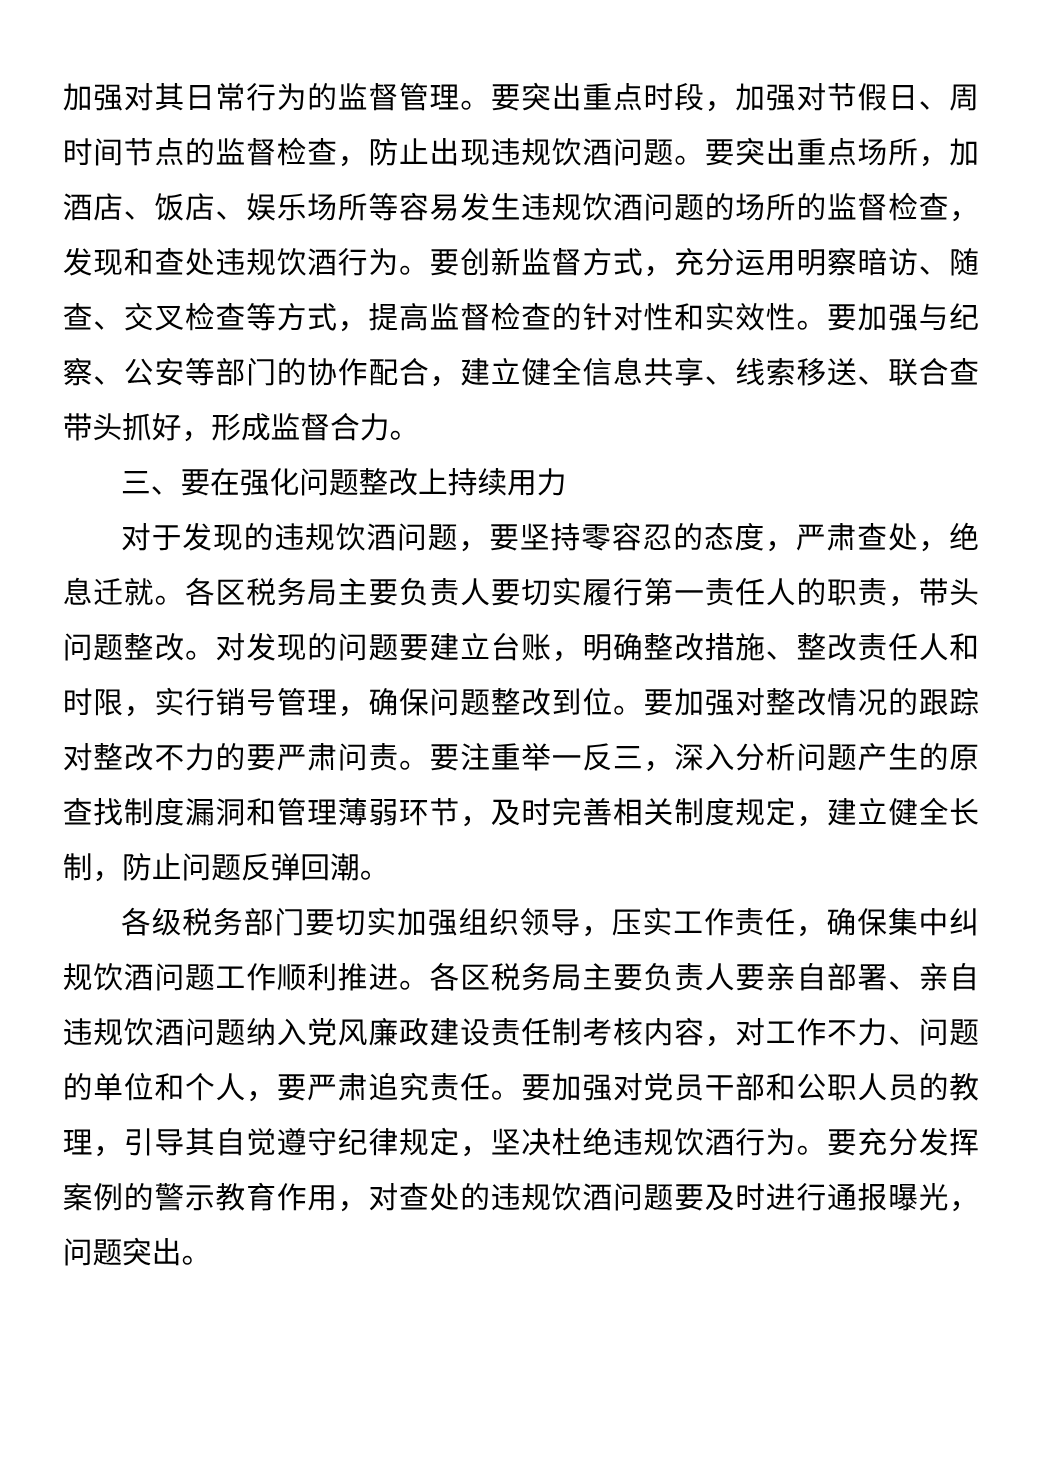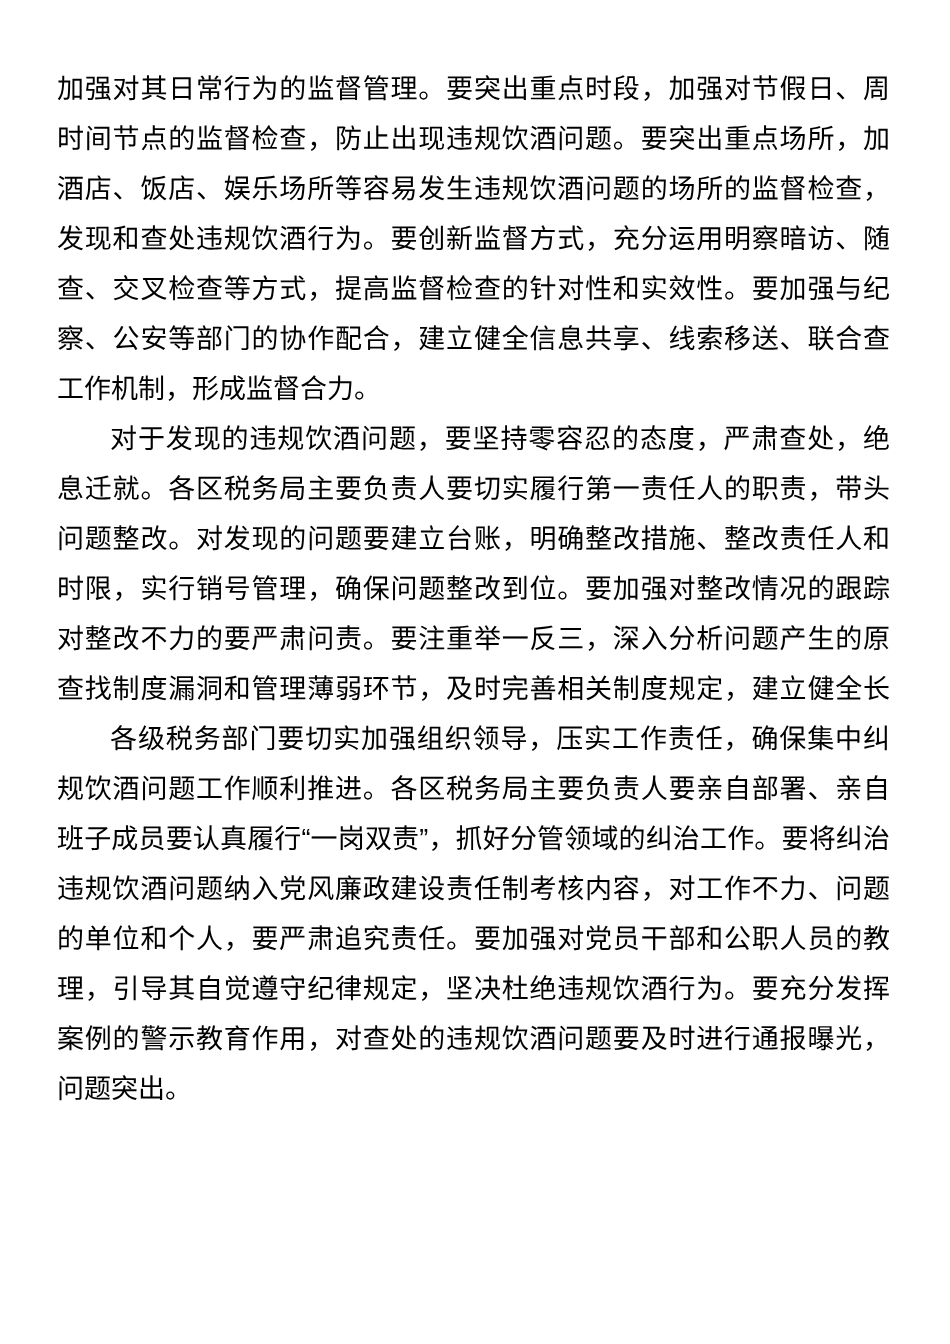--- a/index.html
+++ b/index.html
@@ -56,29 +56,30 @@
 <body>
 
 <div class="page">
   <div class="doc-body" id="doc-body">
       <div class="line justify">加强对其日常行为的监督管理。要突出重点时段，加强对节假日、周末等</div>
       <div class="line justify">时间节点的监督检查，防止出现违规饮酒问题。要突出重点场所，加强对</div>
       <div class="line justify">酒店、饭店、娱乐场所等容易发生违规饮酒问题的场所的监督检查，及时</div>
       <div class="line justify">发现和查处违规饮酒行为。要创新监督方式，充分运用明察暗访、随机抽</div>
       <div class="line justify">查、交叉检查等方式，提高监督检查的针对性和实效性。要加强与纪检监</div>
       <div class="line justify">察、公安等部门的协作配合，建立健全信息共享、线索移送、联合查处等</div>
-      <div class="line">工作机制，形成监督合力。</div>
+      <div class="line">带头抓好，形成监督合力。</div>
+      <div class="line indent heading">三、要在强化问题整改上持续用力</div>
       <div class="line justify indent">对于发现的违规饮酒问题，要坚持零容忍的态度，严肃查处，绝不姑</div>
       <div class="line justify">息迁就。各区税务局主要负责人要切实履行第一责任人的职责，带头抓好</div>
       <div class="line justify">问题整改。对发现的问题要建立台账，明确整改措施、整改责任人和整改</div>
       <div class="line justify">时限，实行销号管理，确保问题整改到位。要加强对整改情况的跟踪检查，</div>
       <div class="line justify">对整改不力的要严肃问责。要注重举一反三，深入分析问题产生的原因，</div>
       <div class="line justify">查找制度漏洞和管理薄弱环节，及时完善相关制度规定，建立健全长效机</div>
+      <div class="line">制，防止问题反弹回潮。</div>
       <div class="line justify indent">各级税务部门要切实加强组织领导，压实工作责任，确保集中纠治违</div>
       <div class="line justify">规饮酒问题工作顺利推进。各区税务局主要负责人要亲自部署、亲自推动，</div>
-      <div class="line justify">班子成员要认真履行“一岗双责”，抓好分管领域的纠治工作。要将纠治</div>
       <div class="line justify">违规饮酒问题纳入党风廉政建设责任制考核内容，对工作不力、问题突出</div>
       <div class="line justify">的单位和个人，要严肃追究责任。要加强对党员干部和公职人员的教育管</div>
       <div class="line justify">理，引导其自觉遵守纪律规定，坚决杜绝违规饮酒行为。要充分发挥典型</div>
       <div class="line justify">案例的警示教育作用，对查处的违规饮酒问题要及时进行通报曝光，形成</div>
       <div class="line">问题突出。</div>
     </div>
 </div>
 
 </body></html>

